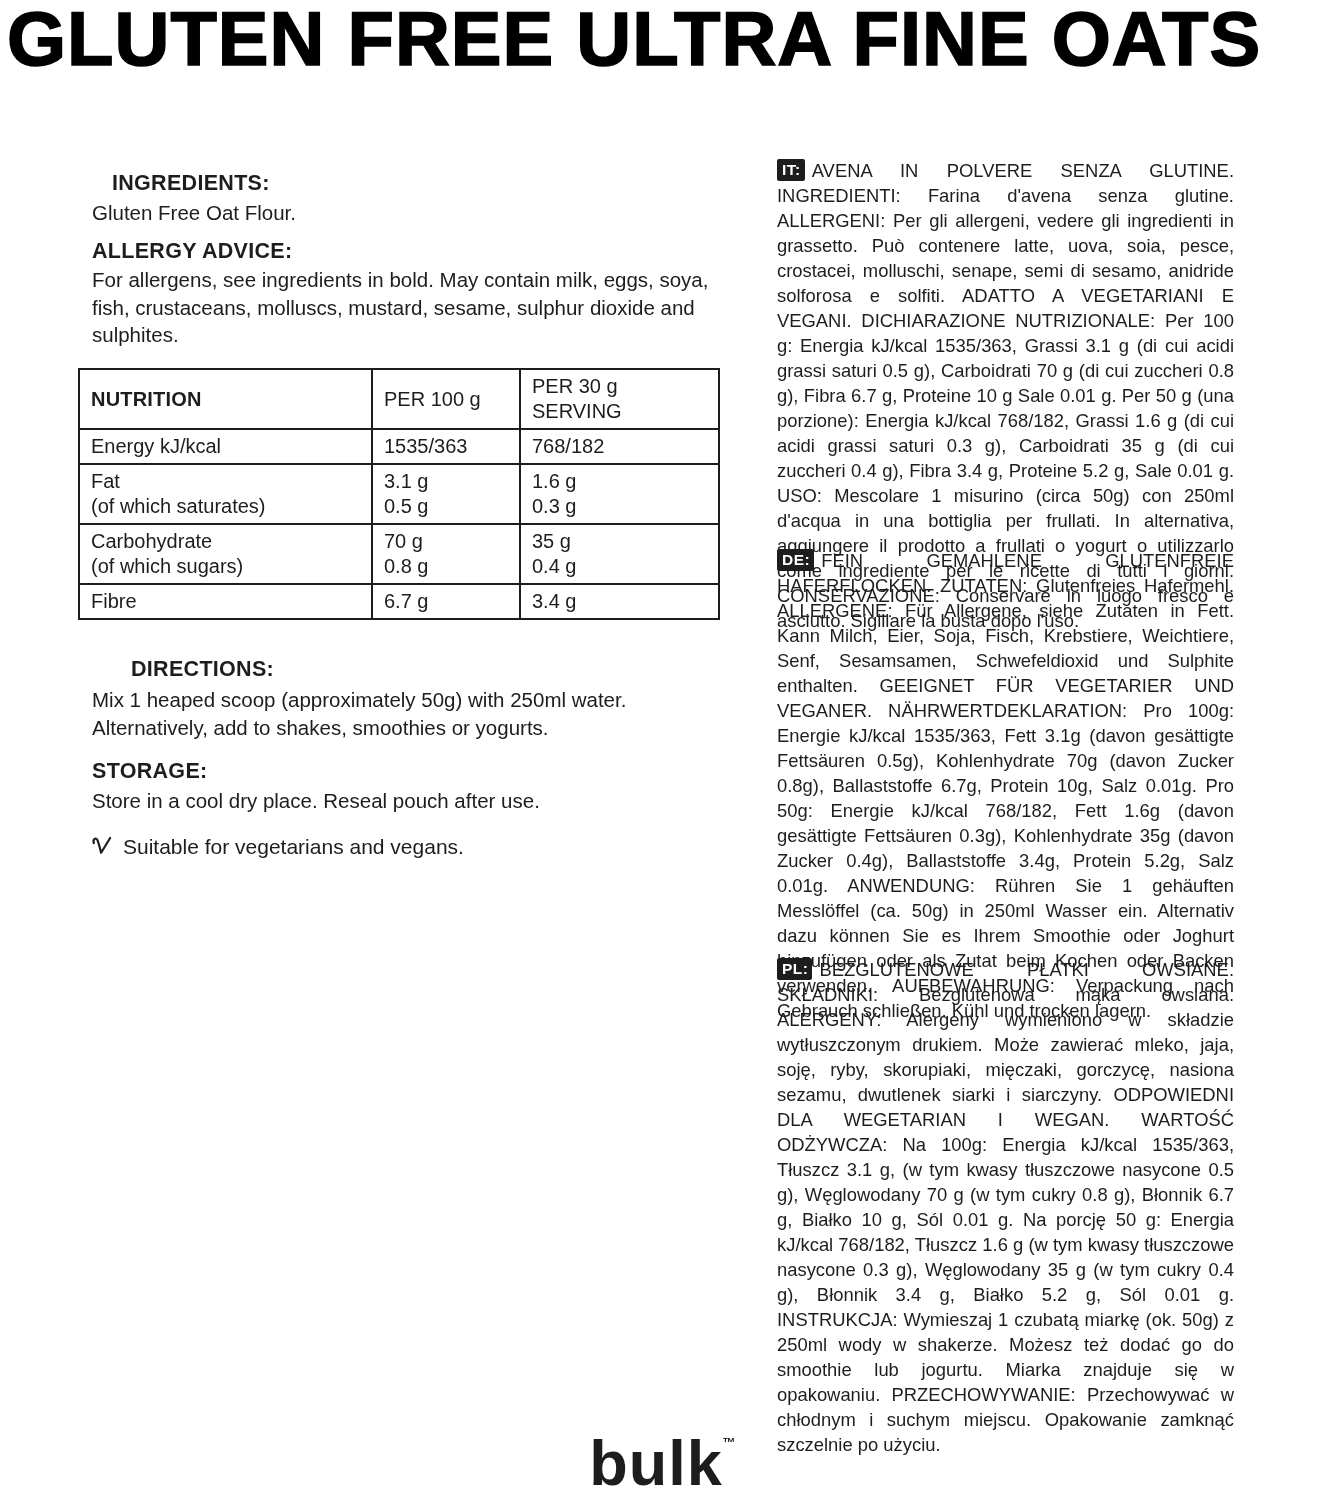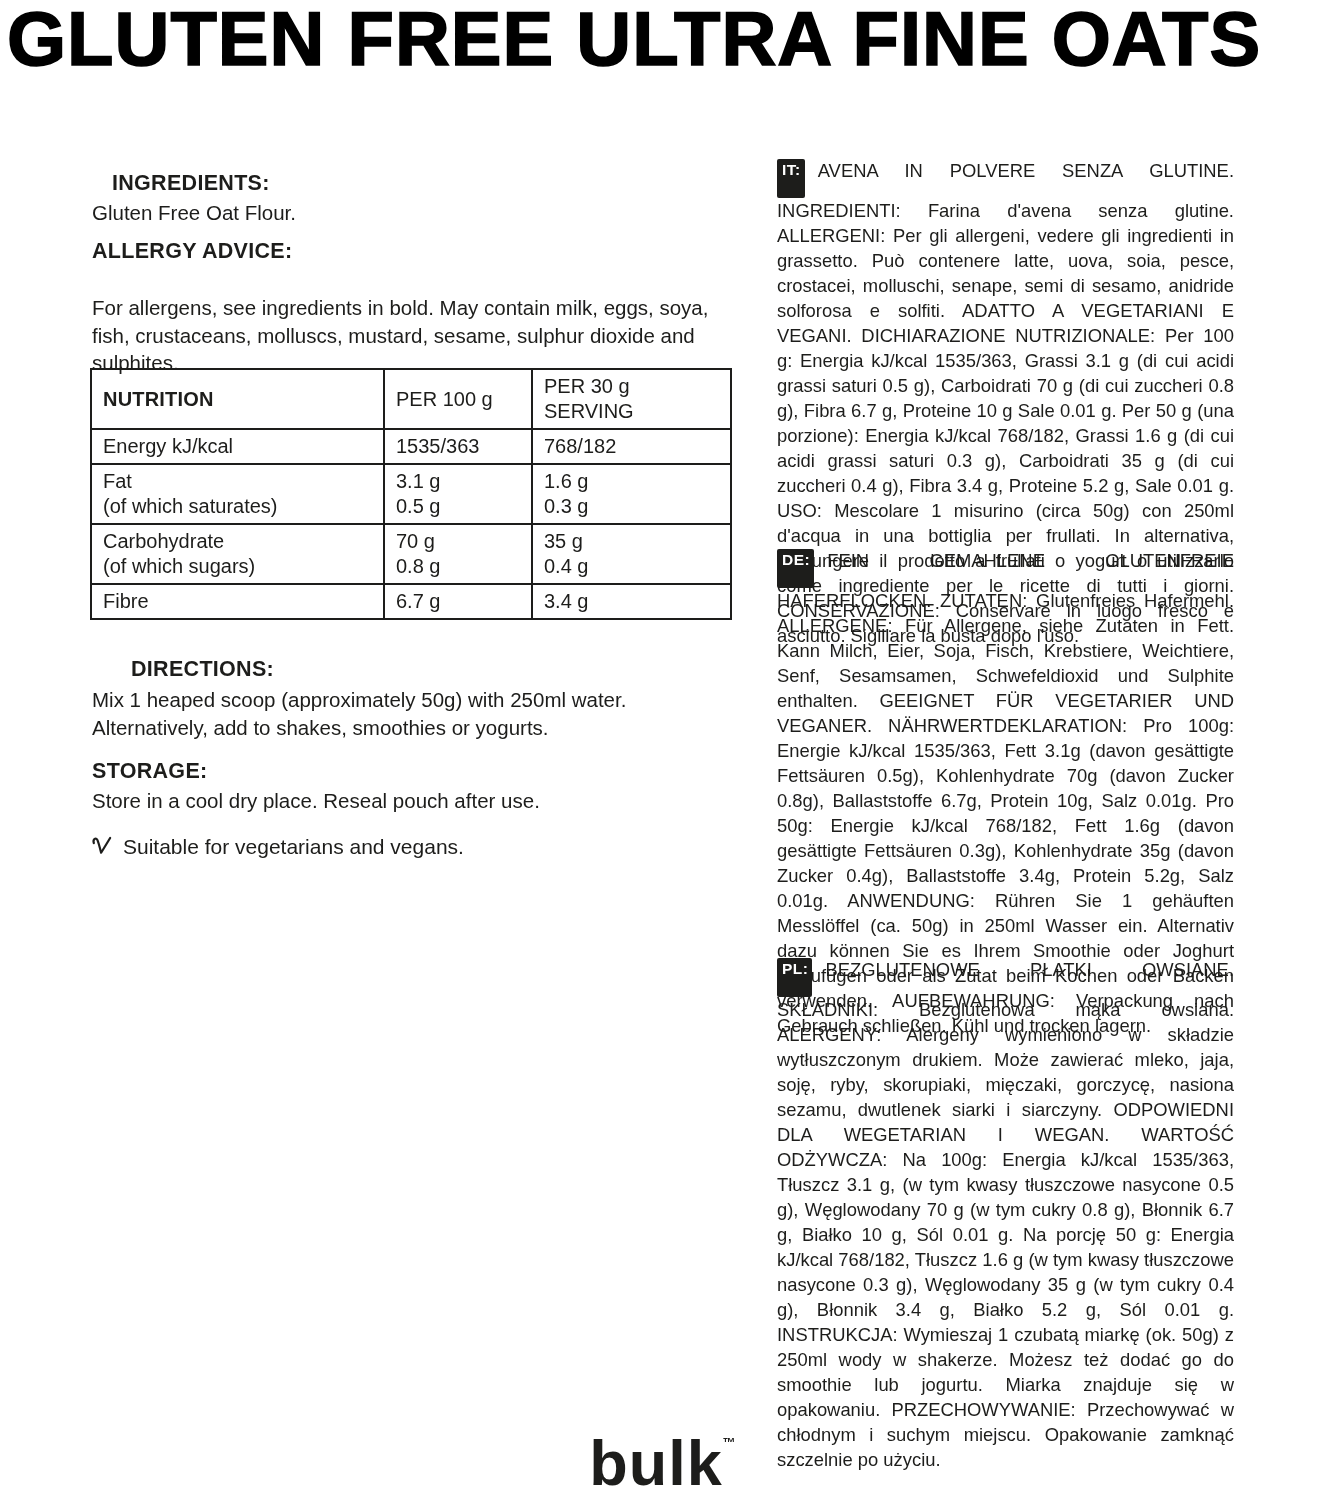--- a/index.html
+++ b/index.html
@@ -15,21 +15,21 @@
   .h-left {
     position:absolute; left:92px; font-size:21.5px; font-weight:bold;
     letter-spacing:0.3px; line-height:1.1;
   }
   .p-left {
     position:absolute; left:92px; width:632px; font-size:20.5px; line-height:27.5px;
   }
   .p-left b, .lang-text b { font-weight:normal; }
 
   table.nutri {
-    position:absolute; left:90px; top:368px; width:640px;
+    position:absolute; left:78px; top:368px; width:640px;
     border-collapse:collapse; font-size:20px; color:#1d1d1b;
     table-layout:fixed;
   }
   table.nutri th, table.nutri td {
     border:2px solid #1d1d1b; text-align:left; vertical-align:middle;
     padding:4px 11px; line-height:25px;
   }
   table.nutri th { font-weight:normal; }
   table.nutri th.th-label { font-weight:bold; letter-spacing:0.2px; }
   col.c1 { width:293px; } col.c2 { width:148px; } col.c3 { width:199px; }
@@ -39,38 +39,38 @@
     font-size:21px;
   }
   .veg-row svg { margin-right:10px; display:block; }
 
   .lang-block {
     position:absolute; left:777px; width:457px; text-align:justify;
     font-size:18.4px; line-height:25px; color:#1d1d1b;
   }
   .lang-badge {
     display:inline-block; background:#1d1d1b; color:#ffffff; font-weight:bold;
-    font-size:15.5px; line-height:20px; padding:1px 4px 18px 5px; border-radius:2px;
-    margin-right:13px; vertical-align:2px; letter-spacing:0.5px;
+    font-size:15.5px; line-height:20px; padding:1px 4px 1px 5px; border-radius:2px;
+    margin-right:7px; vertical-align:2px; letter-spacing:0.5px;
   }
   .lang-block-it { top:158px; }
   .lang-block-de { top:548px; }
   .lang-block-pl { top:957px; }
 
   .logo {
     position:absolute; left:0; right:0; top:1432px; text-align:center;
     font-size:63px; font-weight:bold; letter-spacing:1px; color:#1d1d1b;
     line-height:1;
   }
   .logo .tm { font-size:13px; font-weight:bold; vertical-align:38px; letter-spacing:0; }
 
   .top-ingredients-h { top:172px;margin-left:20px; }
   .top-ingredients-p { top:199px; }
   .top-allergy-h    { top:240px; }
-  .top-allergy-p    { top:266px;margin-top:28px; }
+  .top-allergy-p    { top:266px; }
   .top-directions-h { top:658px;padding-left:39px; }
   .top-directions-p { top:686px; }
   .top-storage-h    { top:760px; }
   .top-storage-p    { top:787px; }
 </style>
 </head>
 <body>
 
 <div class="sheet">
 

